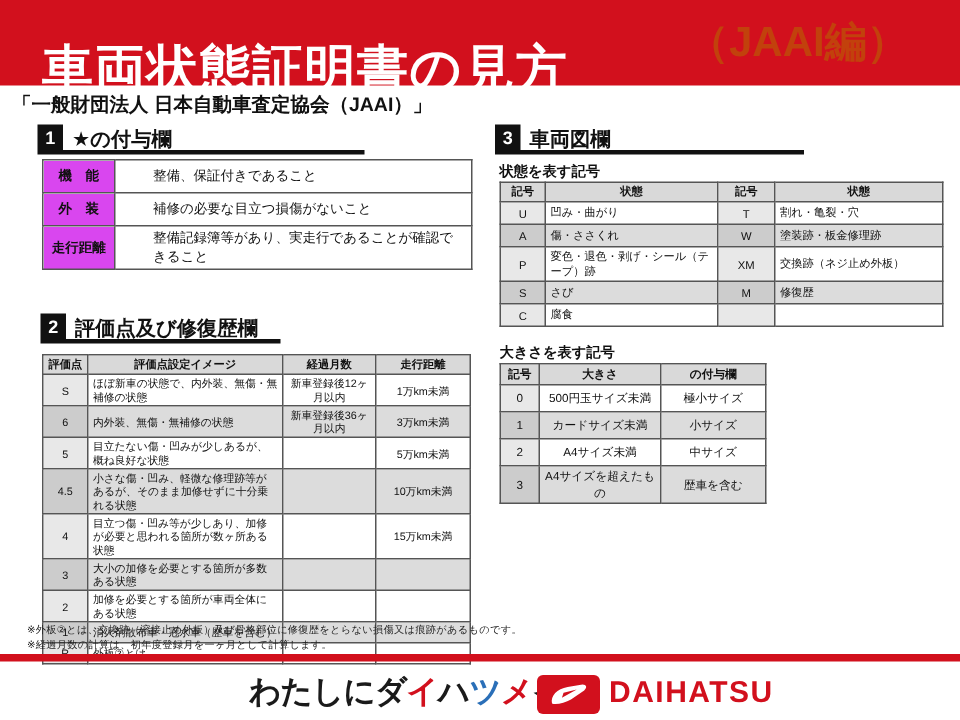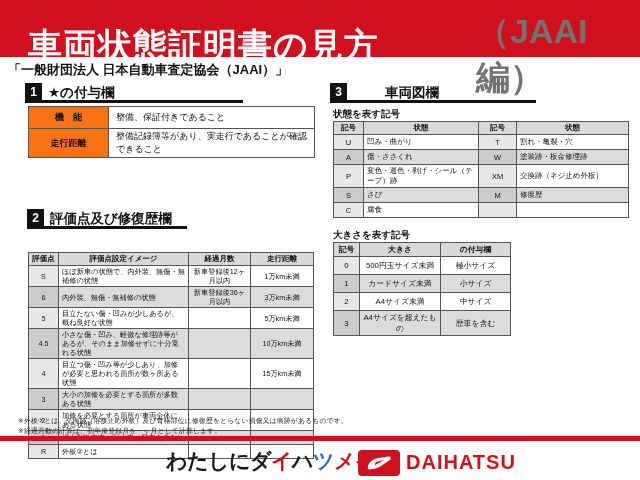--- a/index.html
+++ b/index.html
@@ -6,40 +6,40 @@
   html,body { width:640px; height:480px; }
   body {
     font-family:"Liberation Sans","DejaVu Sans",sans-serif;
     background:#ffffff; position:relative; overflow:hidden; color:#111;
   }
   .abs { position:absolute; }
 
   
   .banner { top:0; left:0; width:640px; height:57px; background:var(--brand-red,#d2101d); }
   .banner-title { top:9px; left:28px; color:#fff; font-weight:bold; font-size:34px; letter-spacing:1px;margin-top:14px; }
-  .banner-edition { top:9px; left:476px; color:#737373; font-weight:bold; font-size:34px; }
+  .banner-edition { top:9px; left:458px; color:#c2410c; font-weight:bold; font-size:28px; }
 
   .subtitle { top:61px; left:8px; font-size:13px; font-weight:bold; color:#111; }
 
   
   .sec-num { width:17px; height:17px; background:#111; color:#fff; font-weight:bold;
              font-size:12px; display:flex; align-items:center; justify-content:center; }
   .sec-title { font-size:13.5px; font-weight:bold; color:#111; white-space:nowrap; }
   .sec-underline { height:3px; background:#111; }
 
   
   table { border-collapse:collapse; table-layout:fixed; background:#fff; }
   th, td { border:1px solid #555; padding:1px 3px; overflow:hidden; }
   thead th { background:#d9d9d9; font-weight:bold; text-align:center; }
 
   
   .star-table { width:287px; font-size:9px; border:1.5px solid #222; }
   .star-table td { height:22px; }
-  .star-table td:first-child { width:80px; background:#f97316; font-weight:bold; text-align:center; }
-  .star-table td:last-child { padding-left:7px; }
+  .star-table td:first-child { width:48px; background:#d946ef; font-weight:bold; text-align:center; }
+  .star-table td:last-child { padding-left:25px; }
 
   
   .eval-table { width:285px; font-size:7.2px; }
   .eval-table th { height:13px; font-size:7.5px; }
   .eval-table col.c1 { width:30px; } .eval-table col.c2 { width:130px; }
   .eval-table col.c3 { width:62px; } .eval-table col.c4 { width:63px; }
   .eval-table tbody td { height:14px; line-height:1.25; }
   .eval-table tbody tr.tall td { height:22px; }
   .eval-table tbody td:first-child { text-align:center; background:#e8e8e8; }
   .eval-table tbody td:nth-child(3), .eval-table tbody td:nth-child(4) { text-align:center; }
@@ -90,31 +90,35 @@
 <div class="abs sec-title" style="top:84px; left:48px;">★の付与欄</div>
 <div class="abs sec-underline" style="top:100px; left:25px; width:218px;"></div>
 
 <table class="abs star-table" style="top:106px; left:28px;">
     <tbody>
       <tr>
         <td>機　能</td>
         <td>整備、保証付きであること</td>
       </tr>
       <tr>
+        <td>外　装</td>
+        <td>補修の必要な目立つ損傷がないこと</td>
+      </tr>
+      <tr>
         <td>走行距離</td>
         <td>整備記録簿等があり、実走行であることが確認できること</td>
       </tr>
     </tbody>
   </table>
 
 <div class="abs sec-num" style="top:209px; left:27px;">2</div>
 <div class="abs sec-title" style="top:210px; left:50px;">評価点及び修復歴欄</div>
 <div class="abs sec-underline" style="top:226px; left:27px; width:160px;"></div>
 
-<table class="abs eval-table" style="top:252px; left:28px;">
+<table class="abs eval-table" style="top:236px; left:28px;">
   <colgroup>
       <col class="c1">
       <col class="c2">
       <col class="c3">
       <col class="c4">
     </colgroup>
 <thead>
       <tr>
         <th>評価点</th>
         <th>評価点設定イメージ</th>
@@ -174,21 +178,21 @@
       <tr>
         <td>R</td>
         <td>外板②とは</td>
         <td></td>
         <td></td>
       </tr>
     </tbody>
   </table>
 
 <div class="abs sec-num" style="top:83px; left:330px;">3</div>
-<div class="abs sec-title" style="top:84px; left:353px;margin-left:32px;">車両図欄</div>
+<div class="abs sec-title" style="top:84px; left:353px;">車両図欄</div>
 <div class="abs sec-underline" style="top:100px; left:330px; width:206px;"></div>
 
 <div class="abs table-caption" style="top:108px; left:333px;">状態を表す記号</div>
 <table class="abs state-table" style="top:121px; left:333px;">
   <colgroup>
       <col class="c1">
       <col class="c2">
       <col class="c3">
       <col class="c4">
     </colgroup>

